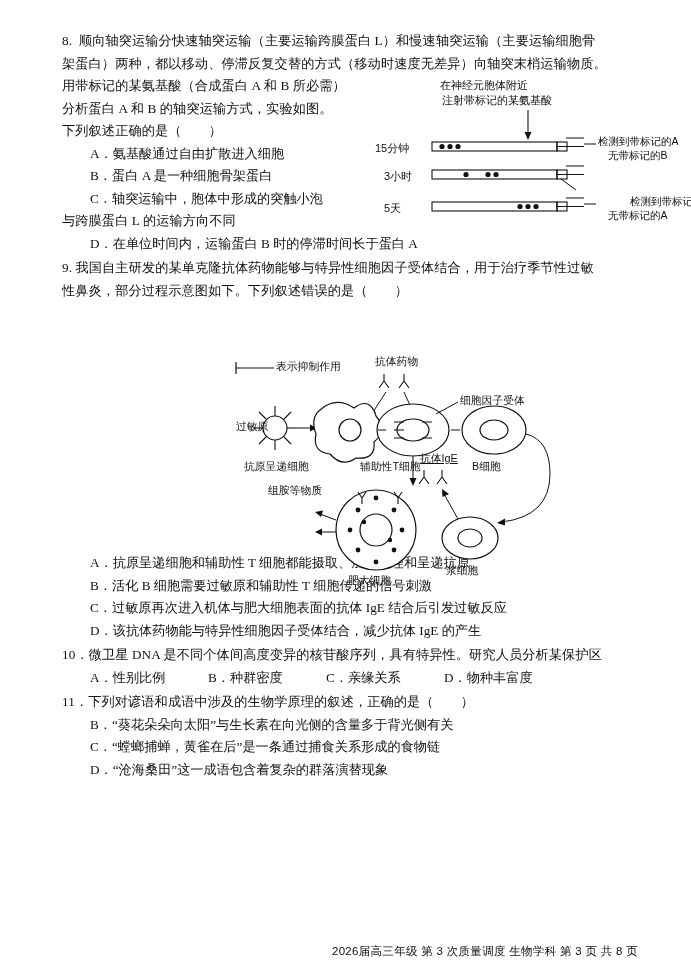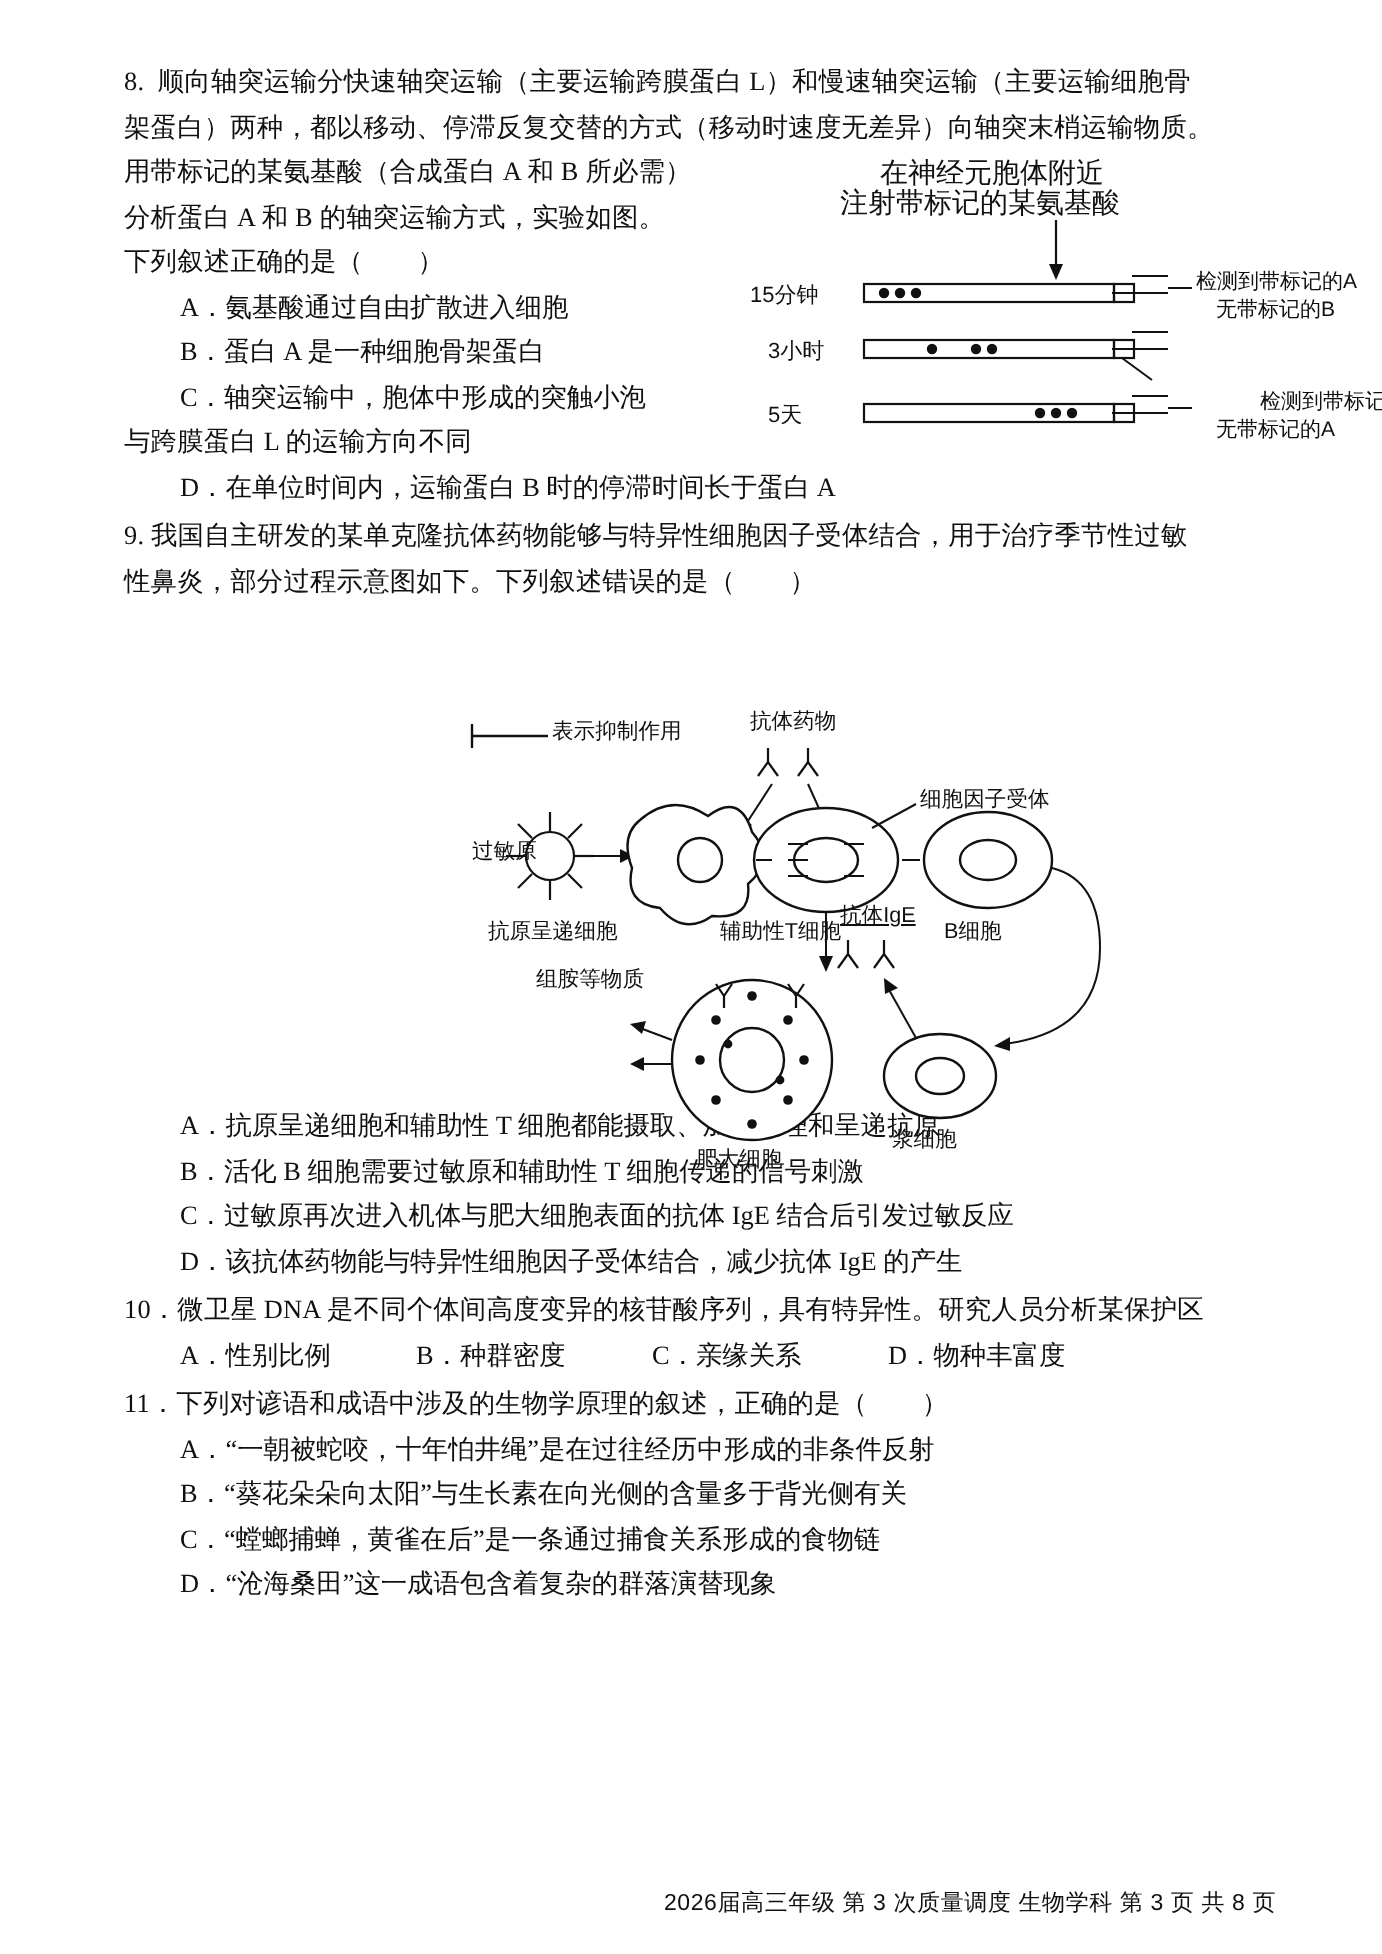--- a/index.html
+++ b/index.html
@@ -74,21 +74,21 @@
     font-family: "Liberation Sans", sans-serif;
   }
   .fig1 .lbl {
     position: absolute;
     white-space: nowrap;
     line-height: 14px;
   }
   .fig1 .tl {
     position: absolute;
     white-space: nowrap;
-    font-size: 14px;
+    font-size: 11px;
   }
 
   
   .fig2 {
     position: absolute;
     left: 208px;
     top: 352px;
     width: 420px;
     height: 242px;
     font-size: 10.8px;
@@ -141,32 +141,31 @@
       <div class="optrow">
         <span style="width:118px;">A．性别比例</span>
         <span style="width:118px;">B．种群密度</span>
         <span style="width:118px;">C．亲缘关系</span>
         <span>D．物种丰富度</span>
       </div>
     </div>
 
     <div class="q" style="margin-top:2px;">
       <div class="line">11．下列对谚语和成语中涉及的生物学原理的叙述，正确的是（        ）</div>
-      <div class="opt">A．“一朝被蛇咬，十年怕井绳”是在过往经历中形成的非条件反射</div>
       <div class="opt">B．“葵花朵朵向太阳”与生长素在向光侧的含量多于背光侧有关</div>
       <div class="opt">C．“螳螂捕蝉，黄雀在后”是一条通过捕食关系形成的食物链</div>
       <div class="opt">D．“沧海桑田”这一成语包含着复杂的群落演替现象</div>
     </div>
 
   </div>
 
   <div class="fig1">
 
     <div class="tl" style="left:70px; top:0px;">在神经元胞体附近</div>
-    <div class="tl" style="left:50px; top:15px;">注射带标记的某氨基酸</div>
+    <div class="tl" style="left:72px; top:15px;">注射带标记的某氨基酸</div>
 
     <svg class="ov" width="300" height="165">
 
       <line x1="158" y1="32" x2="158" y2="56" stroke="#111" stroke-width="1.1"></line>
       <polygon points="158,62 154.5,54 161.5,54" fill="#111"></polygon>
 
       <rect x="62" y="64" width="125" height="9" fill="none" stroke="#111" stroke-width="1.1"></rect>
       <rect x="187" y="64" width="10" height="9" fill="none" stroke="#111" stroke-width="1.1"></rect>
       <circle cx="72" cy="68.5" r="2.6" fill="#111"></circle>
       <circle cx="80" cy="68.5" r="2.6" fill="#111"></circle>

